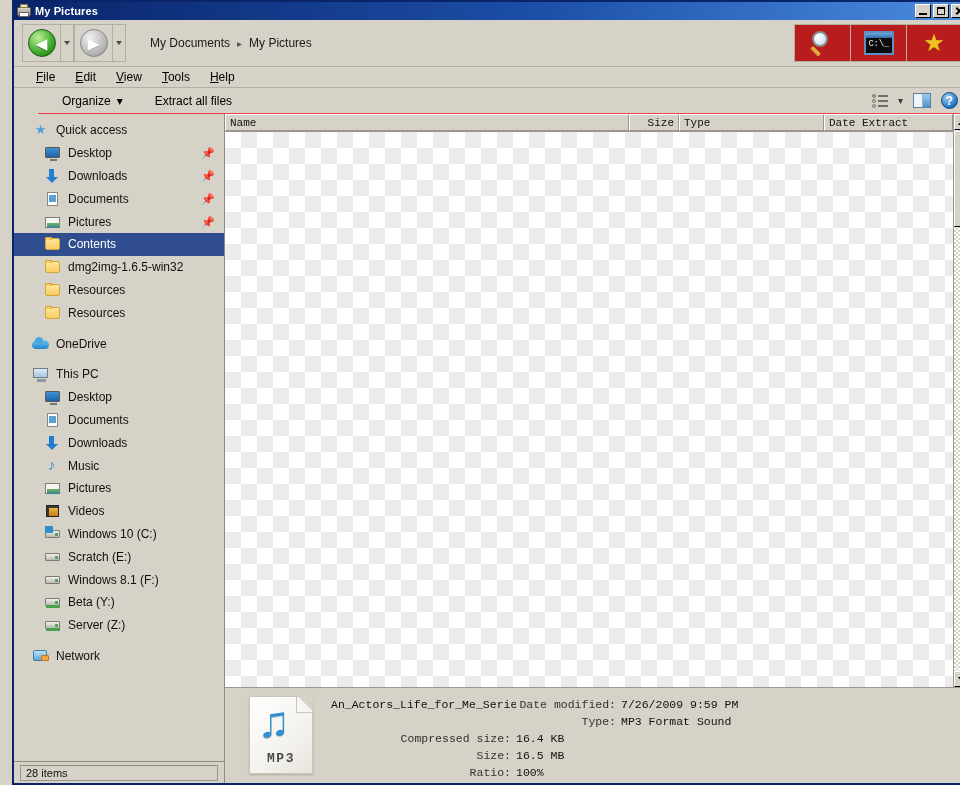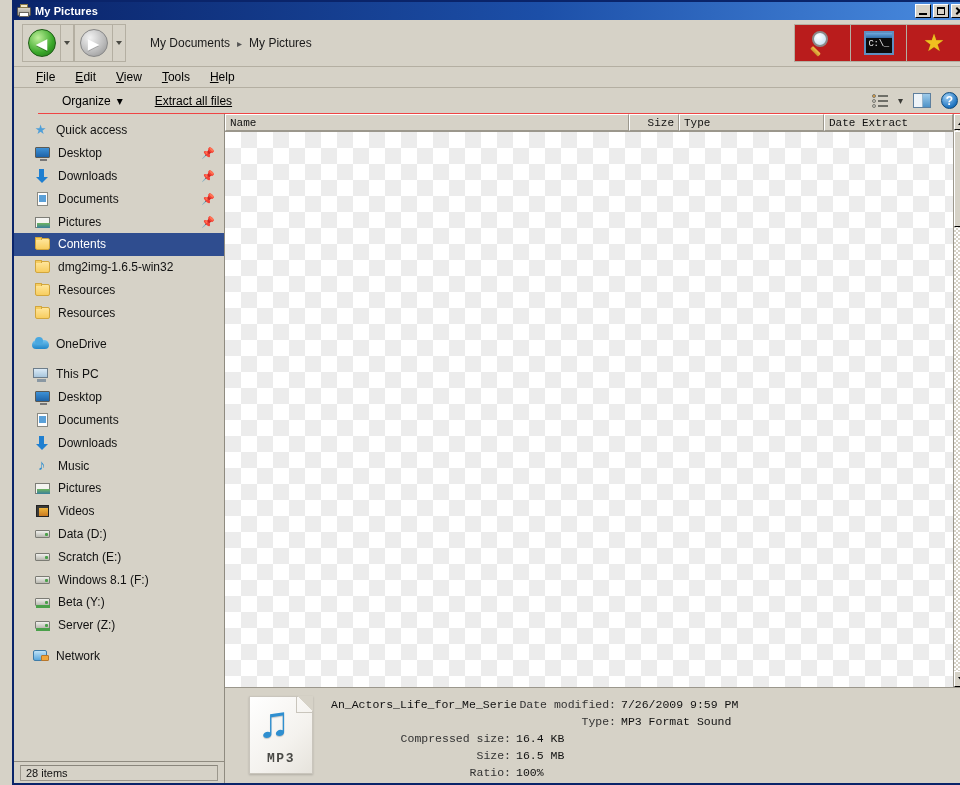--- a/index.html
+++ b/index.html
@@ -144,21 +144,21 @@
   .menuitem u{text-decoration:underline;}
 
   
   .cmdbar{
     height:26px;flex:0 0 26px;
     display:flex;align-items:center;
     background:#d6d2c7;border-bottom:1px solid #ef4444;
     padding:0 8px 0 16px;box-sizing:border-box;margin-left:24px;
   }
   .cmdbtn{display:flex;align-items:center;gap:6px;font-size:12px;padding:2px 8px;white-space:nowrap;}
-  .cmdbtn.spaced{margin-left:16px;text-decoration:underline;}
+  .cmdbtn.spaced{margin-left:16px;}
   .cmdright{margin-left:auto;display:flex;align-items:center;gap:10px;padding-right:4px;}
   .ic-views{width:16px;height:14px;position:relative;}
   .ic-views .dot{position:absolute;left:0;width:4px;height:4px;border-radius:50%;border:1px solid #7a7a72;box-sizing:border-box;background:#fff;}
   .ic-views .dot.d1{top:0;background:#e8a33d;}
   .ic-views .dot.d2{top:5px;background:#c8c8c0;}
   .ic-views .dot.d3{top:10px;background:#c8c8c0;}
   .ic-views .ln{position:absolute;left:6px;height:2px;background:#6f6f68;}
   .ic-views .ln.l1{top:1px;width:10px;}
   .ic-views .ln.l2{top:6px;width:10px;}
   .ic-views .ln.l3{top:11px;width:10px;}
@@ -182,21 +182,21 @@
     border-right:1px solid #8f8b80;
     display:flex;flex-direction:column;
     box-sizing:border-box;overflow:hidden;
   }
   .navlist{flex:1 1 auto;padding-top:5px;overflow:hidden;}
   .navitem{
     height:22.8px;display:flex;align-items:center;
     padding-left:18px;padding-right:6px;box-sizing:border-box;
     font-size:12px;color:#111;white-space:nowrap;position:relative;
   }
-  .navitem.lvl2{padding-left:20px;}
+  .navitem.lvl2{padding-left:30px;}
   .navitem.selected{background:#2f4d8f;color:#fff;}
   .navitem .lbl{overflow:hidden;text-overflow:ellipsis;}
   .navitem .ic{width:17px;height:16px;margin-right:7px;flex:0 0 17px;position:relative;}
   .pin{
     position:absolute;right:9px;top:50%;transform:translateY(-50%);
     font-size:11px;color:#8e8a80;line-height:1;
   }
   .group-gap{height:8px;}
   
   .i-star{font-size:13px;line-height:16px;color:#4f9fd8;text-align:center;display:block;}
@@ -542,23 +542,23 @@
             <span class="lbl">Pictures</span>
           </div>
           <div class="navitem lvl2">
             <span class="ic">
               <span class="i-video"></span>
             </span>
             <span class="lbl">Videos</span>
           </div>
           <div class="navitem lvl2">
             <span class="ic">
-              <span class="i-drive"></span>
-            </span>
-            <span class="lbl">Data (D:)</span>
+              <span class="i-drive win"></span>
+            </span>
+            <span class="lbl">Windows 10 (C:)</span>
           </div>
           <div class="navitem lvl2">
             <span class="ic">
               <span class="i-drive"></span>
             </span>
             <span class="lbl">Scratch (E:)</span>
           </div>
           <div class="navitem lvl2">
             <span class="ic">
               <span class="i-drive"></span>

